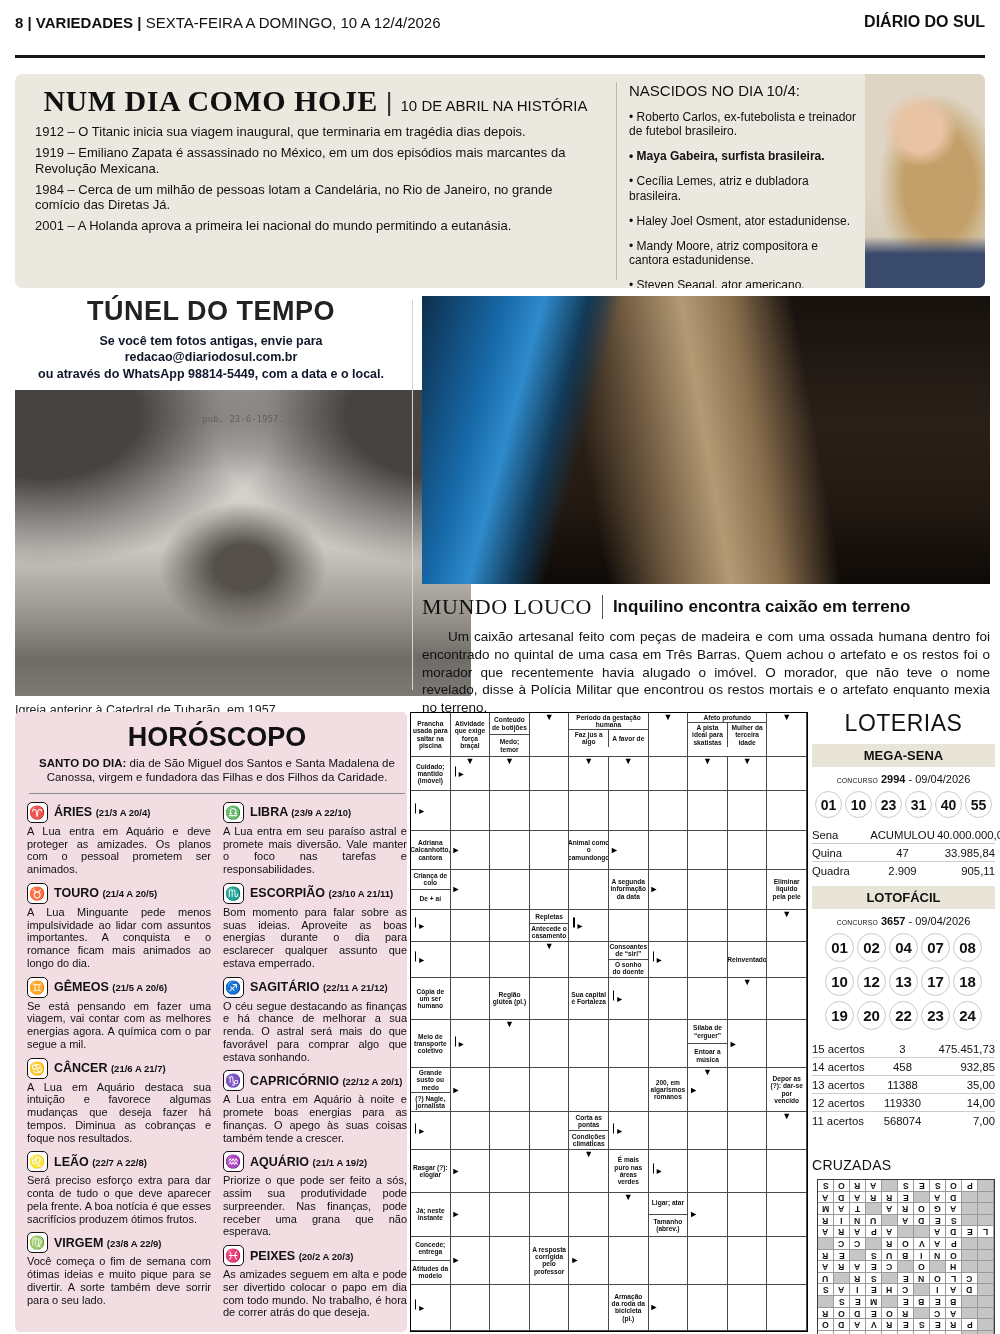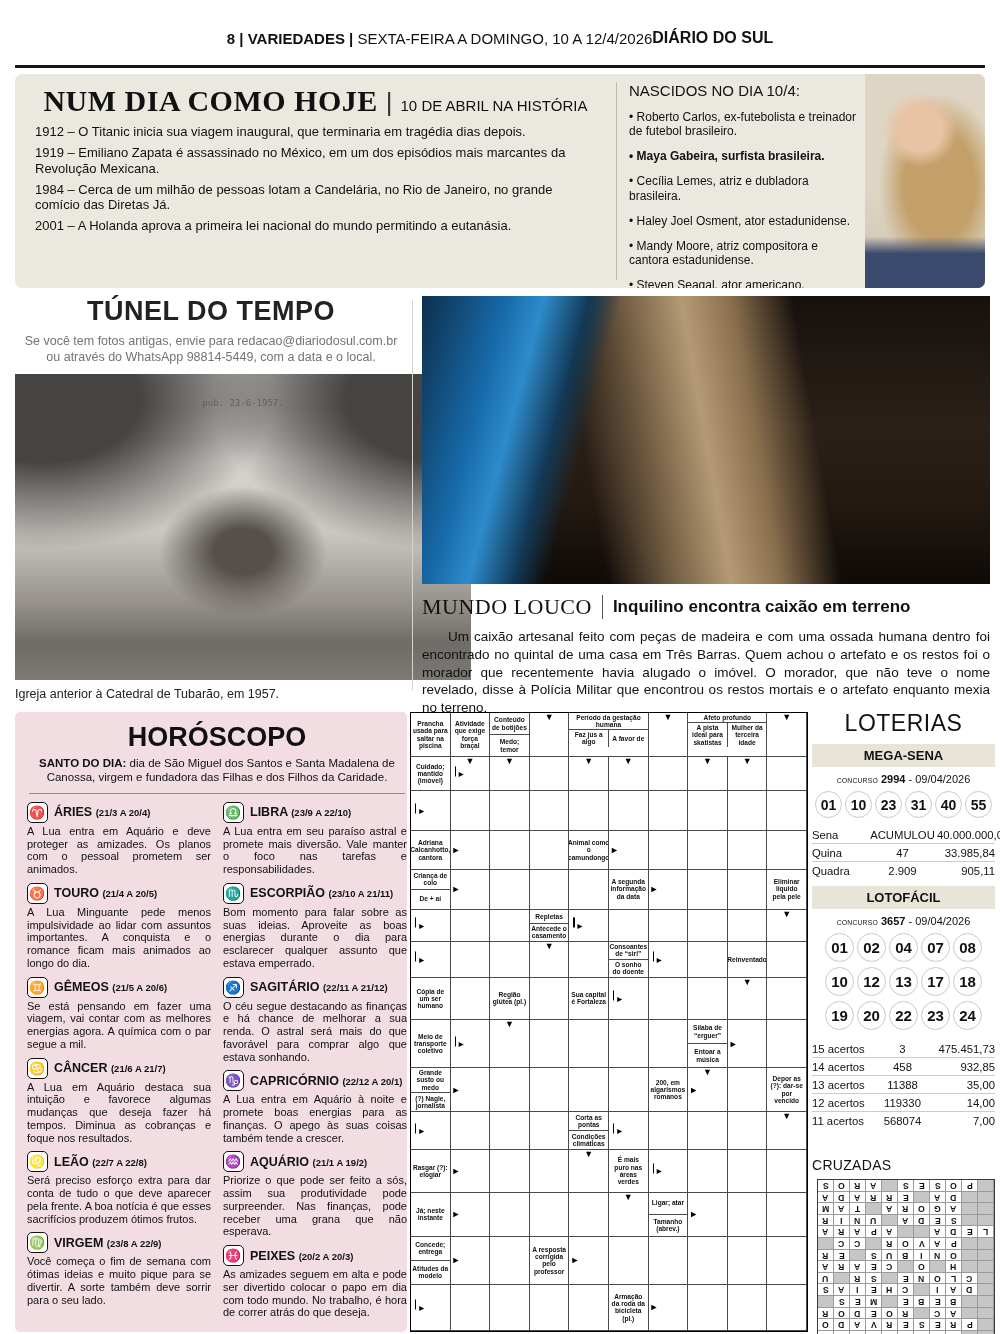--- a/index.html
+++ b/index.html
@@ -1,22 +1,22 @@
 <!DOCTYPE html>
 <html><head>
 <meta charset="utf-8">
 <style>
   * { margin:0; padding:0; box-sizing:border-box; }
   html,body { width:1000px; height:1334px; background:#fff; font-family:"Liberation Sans", sans-serif; color:#111; }
   #page { position:relative; width:1000px; height:1334px; overflow:hidden; background:#fff; }
 
   
-  #hdr { position:absolute; left:15px; top:30px; width:970px; height:38px;
-         display:flex; justify-content:center; align-items:flex-end;
-         border-bottom:3px solid #161616; padding-bottom:18px; }
+  #hdr { position:absolute; left:15px; top:20px; width:970px; height:38px;
+         display:flex; justify-content:space-between; align-items:flex-end;
+         border-bottom:3px solid #161616; padding-bottom:24px; }
   #hdr .l { font-size:15px; }
   #hdr .l b { font-weight:bold; }
   #hdr .r { font-size:16px; font-weight:bold; }
 
   
   #topbox { position:absolute; left:15px; top:74px; width:970px; height:214px;
             background:#ebe8df; border-radius:7px; display:flex; overflow:hidden; }
   #topbox .left { flex:1; padding:10px 20px 6px 20px; }
   .ndch-title { text-align:center; margin-bottom:6px; }
   .ndch-title .big { font-family:"Liberation Serif", serif; font-weight:bold; font-size:30px; letter-spacing:.5px; }
@@ -32,21 +32,21 @@
   #maya-photo { width:120px; height:214px; flex:none;
     background:
       linear-gradient(0deg, #3a4a6d 0 16%, rgba(58,74,109,0) 24%),
       radial-gradient(circle at 46% 26%, #e8c3a4 0 13%, rgba(232,195,168,0) 22%),
       radial-gradient(ellipse at 62% 52%, #c3a069 0 34%, rgba(195,160,105,0) 58%),
       linear-gradient(180deg, #ded5c4 0 55%, #cdc2ad 100%); }
 
   
   #tunel { position:absolute; left:15px; top:296px; width:392px; }
   #tunel h2 { text-align:center; font-size:27px; font-weight:bold; letter-spacing:.5px; color:#222; }
-  .tunel-note { text-align:center; font-size:12.5px; line-height:1.3; margin-top:6px; color:#737373; }
+  .tunel-note { text-align:center; font-size:12.5px; line-height:1.3; margin-top:6px; color:#0f172a;font-weight:bold; }
   #church-photo { width:456px; height:306px; margin-top:8px; position:relative;
     background:
       radial-gradient(ellipse at 50% 58%, #55504a 0 9%, rgba(85,80,74,0) 26%),
       radial-gradient(ellipse at 6% 8%, #454443 0 16%, rgba(69,68,67,0) 38%),
       radial-gradient(ellipse at 94% 8%, #454443 0 16%, rgba(69,68,67,0) 38%),
       linear-gradient(180deg, #b9b7b3 0 10%, #d8d5d0 28%, #cac6c0 52%, #98938d 74%, #6f6b66 88%, #7d7974 100%); }
   #church-photo .inscr { position:absolute; top:24px; left:50%; transform:translateX(-50%);
       font-family:"DejaVu Sans Mono", monospace; font-size:9px; color:#5d5a55; opacity:.85; }
   #tunel .caption { font-size:12.5px; margin-top:7px; color:#222; }
 

